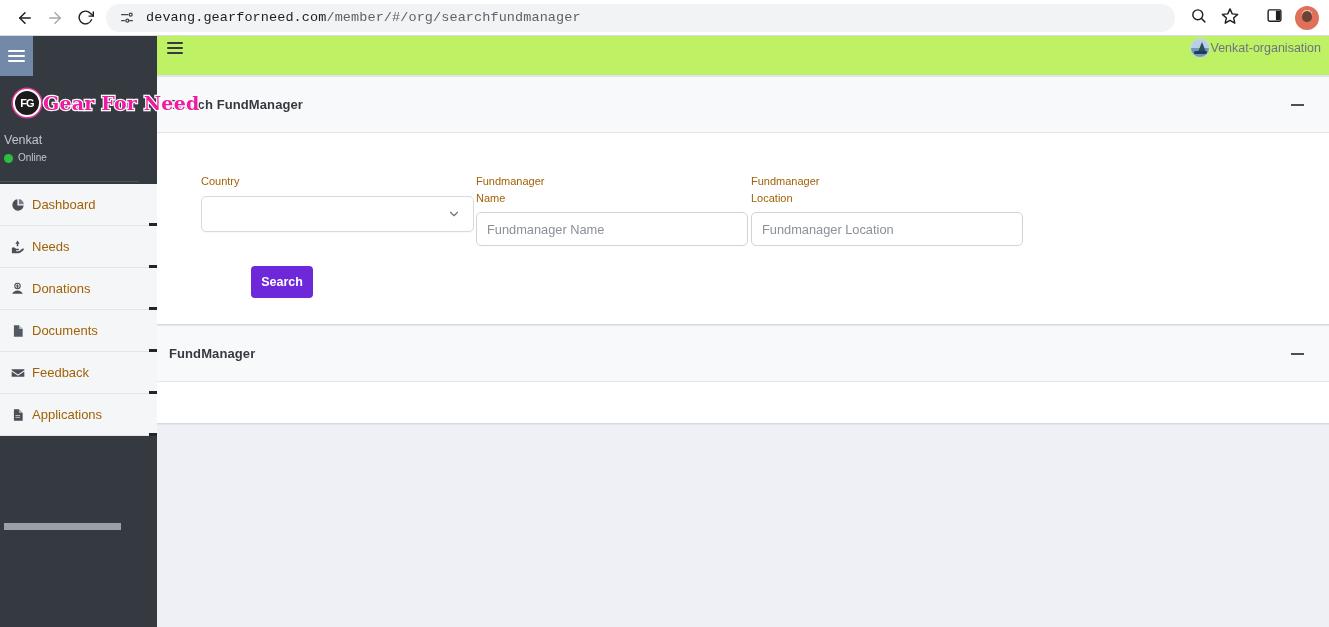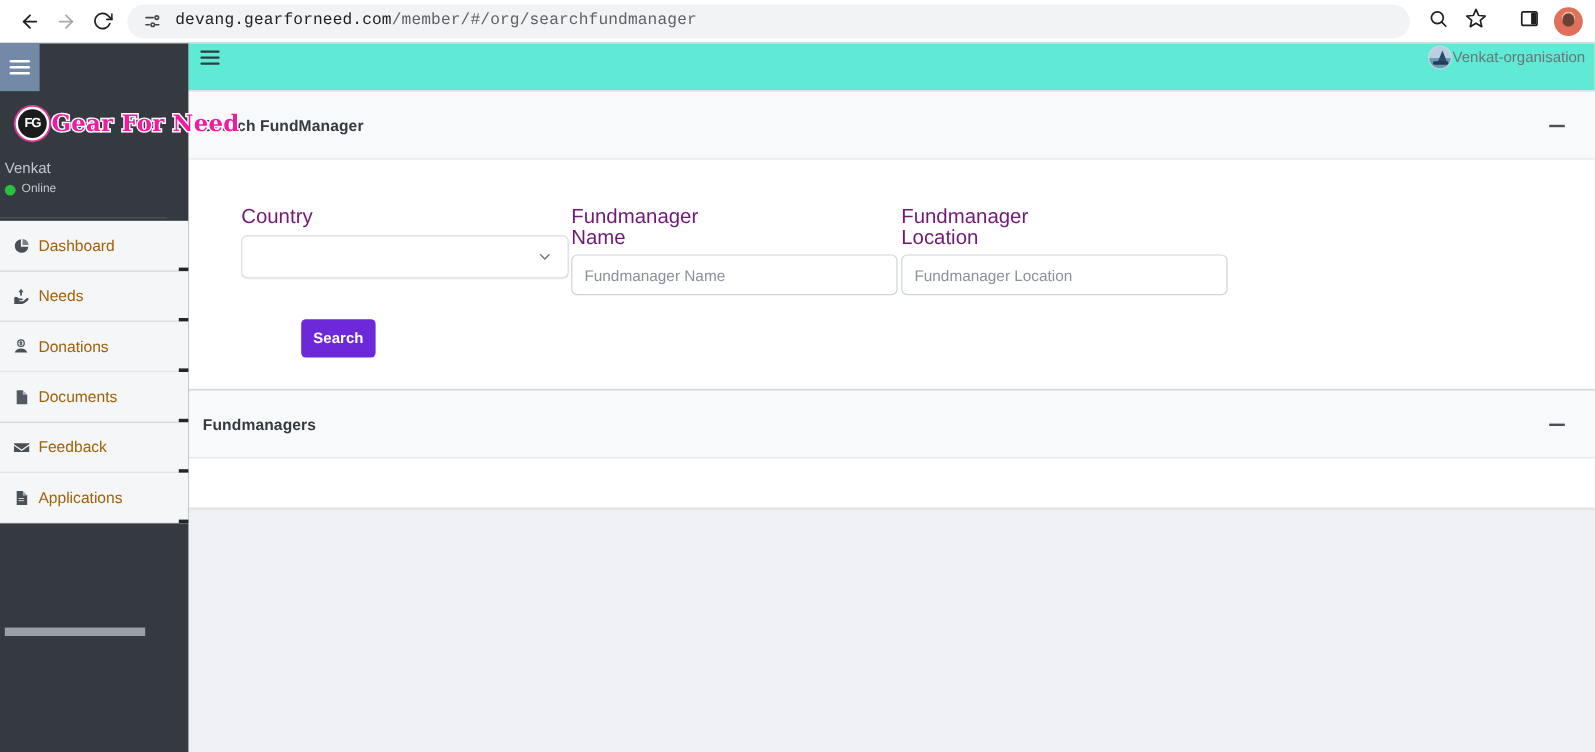--- a/index.html
+++ b/index.html
@@ -260,21 +260,21 @@
   .content {
     position: absolute;
     top: 0; left: 157px;
     width: 1172px;
     height: 591px;
     background: #eef0f5;
   }
 
   .topnav {
     height: 40px;
-    background: #5eead4;
+    background: #bef264;
     border-bottom: 1px solid #dee2e6;
     display: flex;
     align-items: center;
     justify-content: space-between;
     padding: 0 8px 16px 10px;
   }
   .topnav .burger { width: 16px; cursor: pointer; }
   .topnav .burger span {
     display: block;
     height: 2px;
@@ -360,22 +360,22 @@
 
   .form-row {
     display: flex;
     align-items: flex-start;
   }
   .fgroup-country { width: 275px; flex: 0 0 auto; }
   .fgroup-name    { width: 275px; flex: 0 0 auto; margin-left: 0; }
   .fgroup-loc     { width: 275px; flex: 0 0 auto; }
 
   .f-label {
-    font-size: 17px;
-    color: #701a75;
+    font-size: 11px;
+    color: #a16207;
     line-height: 16.5px;
     margin-bottom: 6px;
     max-width: 90px;
   }
 
   .f-select {
     width: 273px;
     height: 36px;
     border: 1px solid #d7dbe0;
     border-radius: 5px;
@@ -643,21 +643,21 @@
         </div>
 
         <div class="offset-row">
           <button class="btn-search">Search</button>
         </div>
       </div>
     </div>
 
     <div class="panel">
       <div class="panel-head">
-        <span class="panel-title">Fundmanagers</span>
+        <span class="panel-title">FundManager</span>
         <span class="collapse-btn">
           <span class="minus"></span>
         </span>
       </div>
       <div class="panel-body-empty"></div>
     </div>
 
   </div>
 </div>
 

